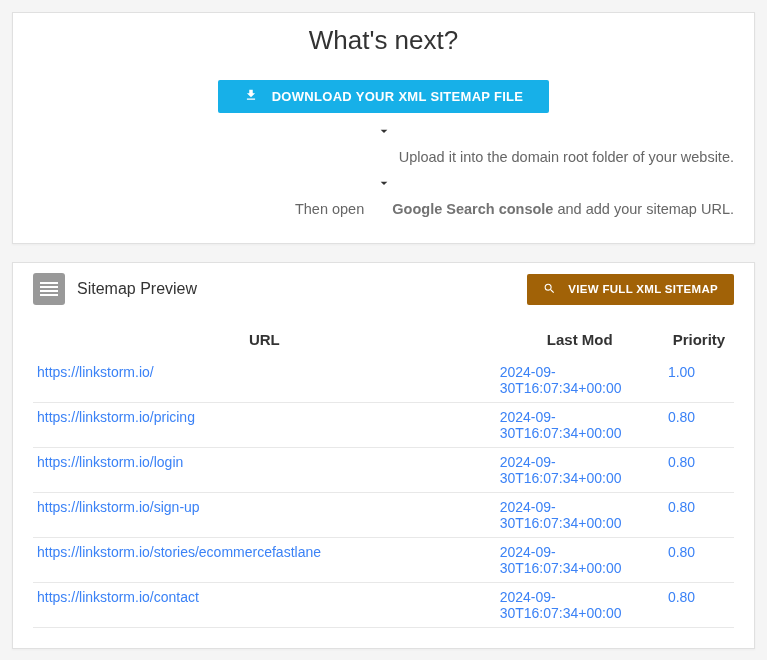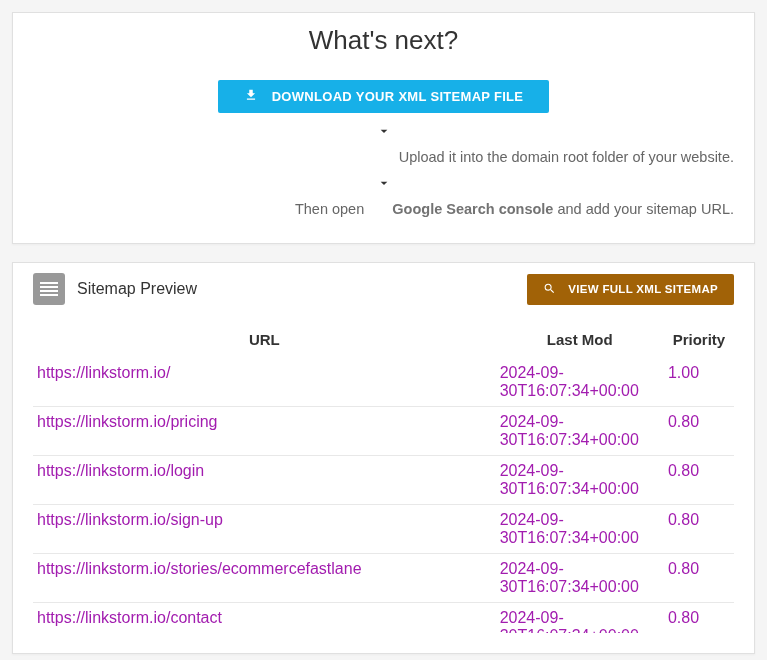--- a/index.html
+++ b/index.html
@@ -107,22 +107,22 @@
       text-align: center;
       font-weight: bold;
       color: #333;
       padding: 8px 4px 10px 4px;
       font-size: 15px;
     }
     thead th:nth-child(3) { text-align: center; }
     tbody td {
       padding: 6px 4px;
       border-bottom: 1px solid #e8e8e8;
-      color: #a21caf;
-      font-size: 16px;
+      color: #3b82f6;
+      font-size: 14px;
       vertical-align: top;
     }
     tbody td:first-child { word-break: break-all; }
     .table-wrap::-webkit-scrollbar { width: 14px; }
     .table-wrap::-webkit-scrollbar-track { background: #f1f1f1; }
     .table-wrap::-webkit-scrollbar-thumb { background: #c1c1c1; border-radius: 0; }
   </style>
 </head>
 <body>
 

